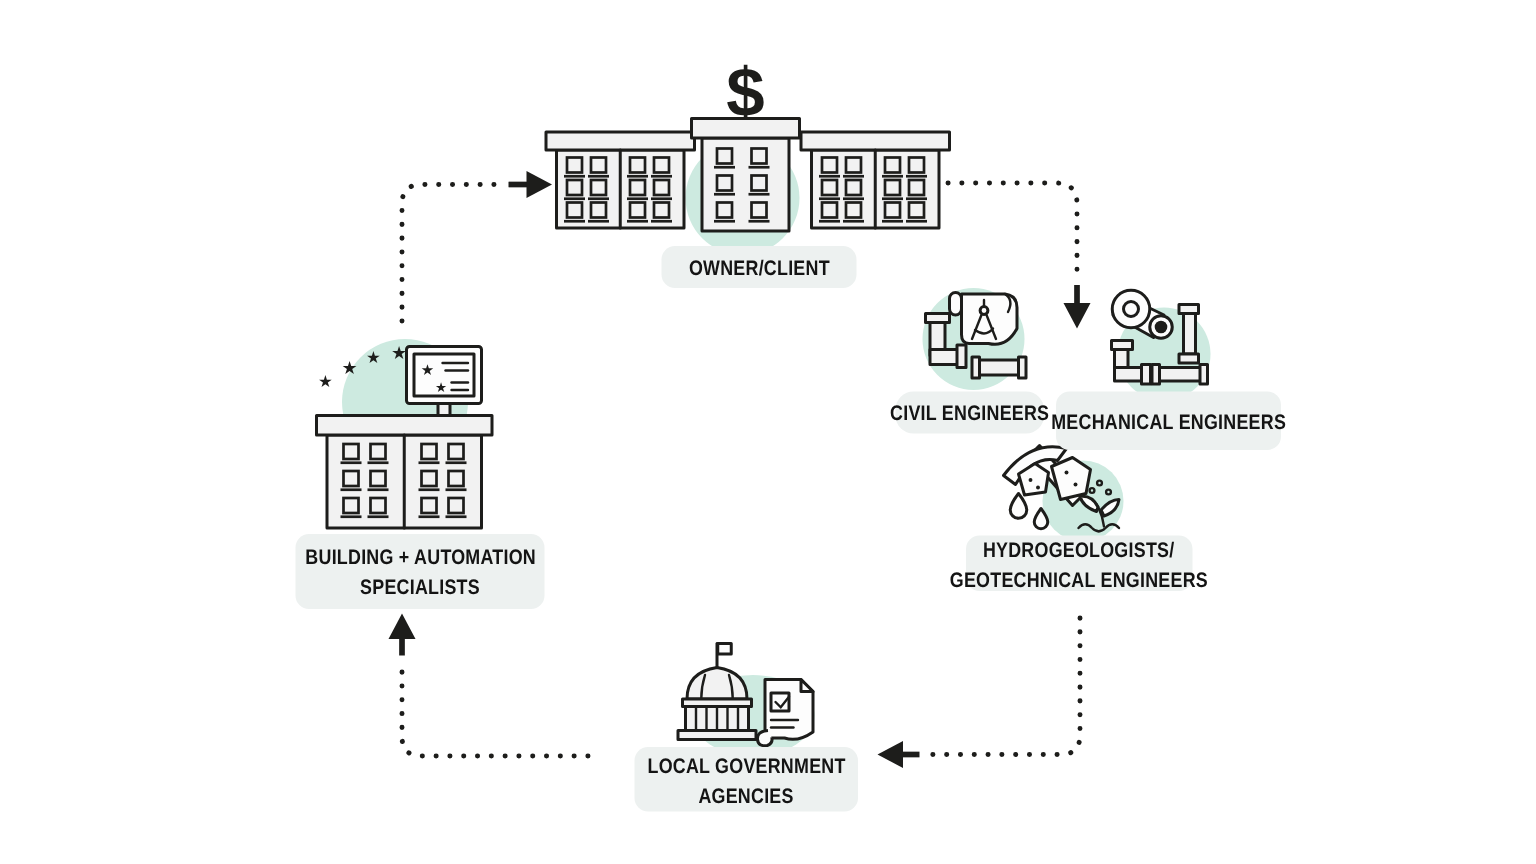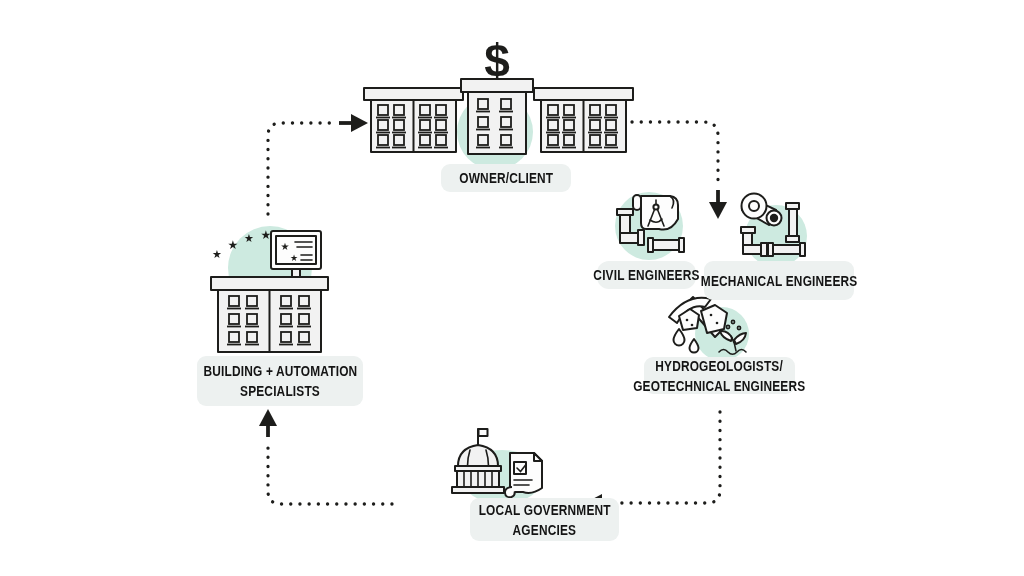--- a/index.html
+++ b/index.html
@@ -257,21 +257,21 @@
 
   <div class="pill" style="left:704px; top:261px; width:150px; height:39px;">
     <span class="txt">MECHANICAL ENGINEERS</span>
   </div>
 
   <div class="pill" style="left:644px; top:357px; width:151px; height:37px;">
     <span class="txt">HYDROGEOLOGISTS/</span>
     <span class="txt">GEOTECHNICAL ENGINEERS</span>
   </div>
 
-  <div class="pill" style="left:423px; top:498px; width:149px; height:43px;margin-left:47px;">
+  <div class="pill" style="left:423px; top:498px; width:149px; height:43px;">
     <span class="txt">LOCAL GOVERNMENT</span>
     <span class="txt">AGENCIES</span>
   </div>
 
   <div class="pill" style="left:197px; top:356px; width:166px; height:50px;">
     <span class="txt">BUILDING + AUTOMATION</span>
     <span class="txt">SPECIALISTS</span>
   </div>
 
 </div>

